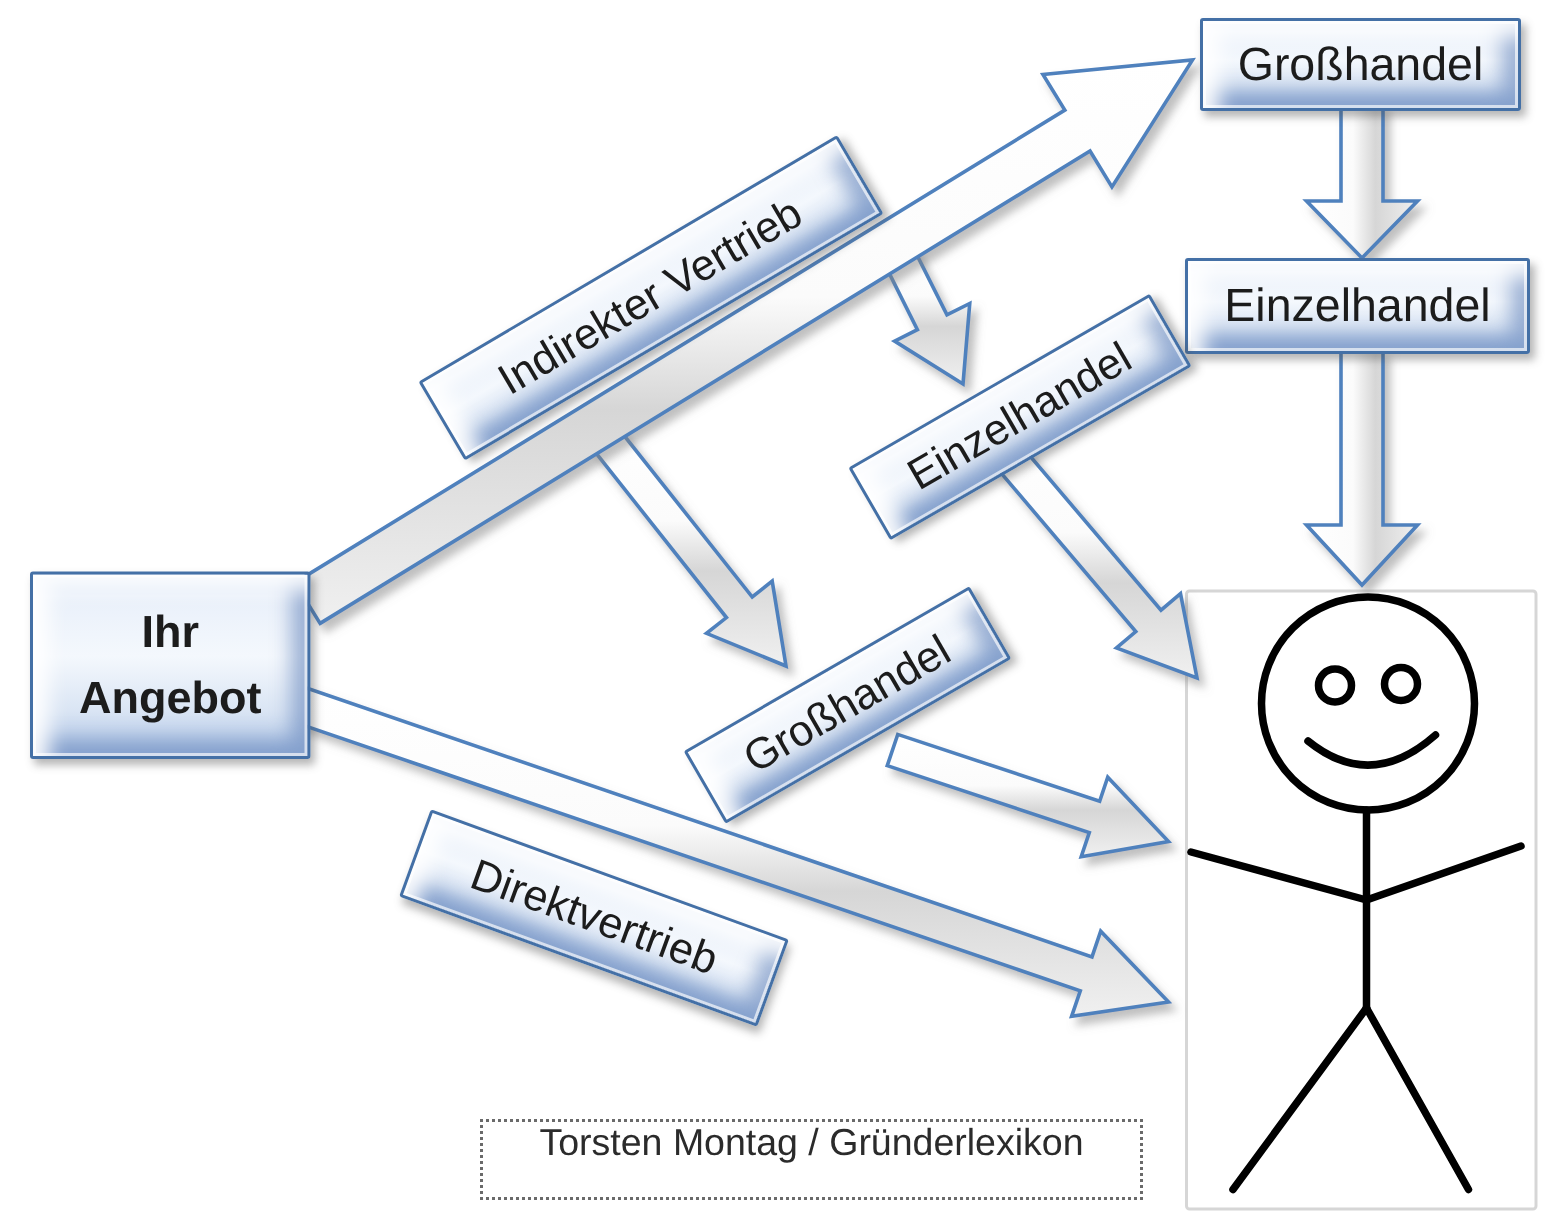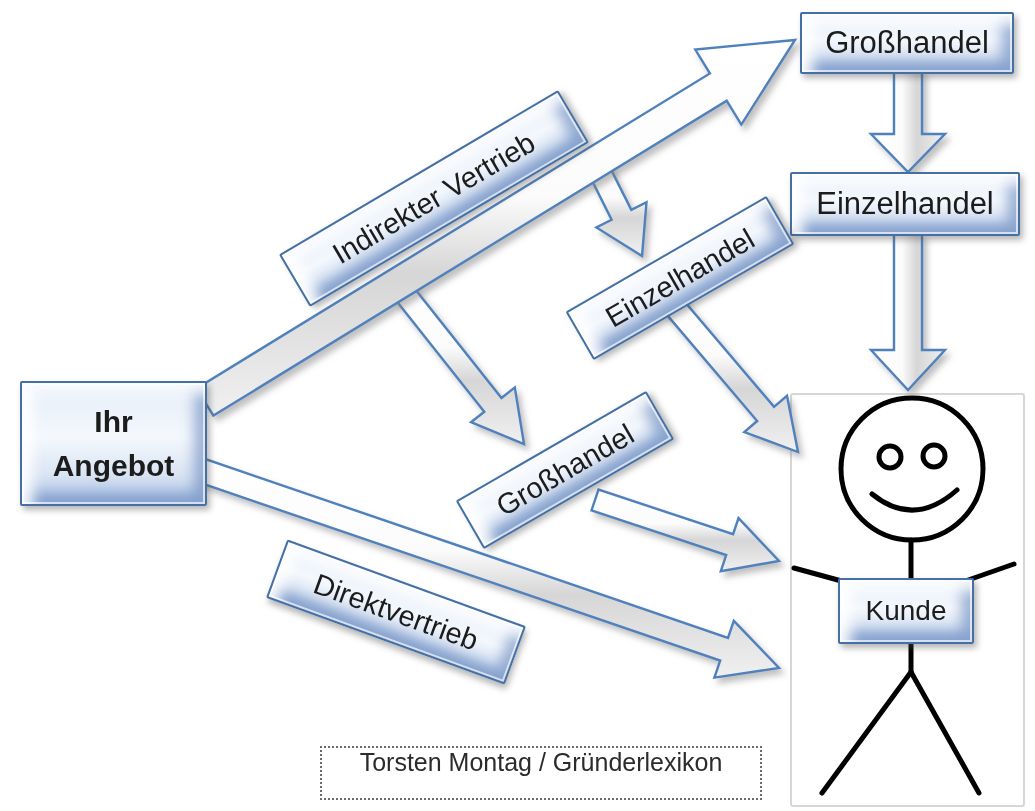--- a/index.html
+++ b/index.html
@@ -92,19 +92,18 @@
   <div class="bevel wholesale-top">Großhandel</div>
 
   <div class="bevel retail-top">Einzelhandel</div>
 
   <div class="bevel retail-mid">Einzelhandel</div>
 
   <div class="bevel wholesale-mid">Großhandel</div>
 
   <div class="bevel label-direct">Direktvertrieb</div>
 
-  <div class="bevel customer">Kunde</div>
 
   <div class="caption">
     <span>Torsten Montag / Gründerlexikon</span>
   </div>
 
 </div>
 
 </body></html>

